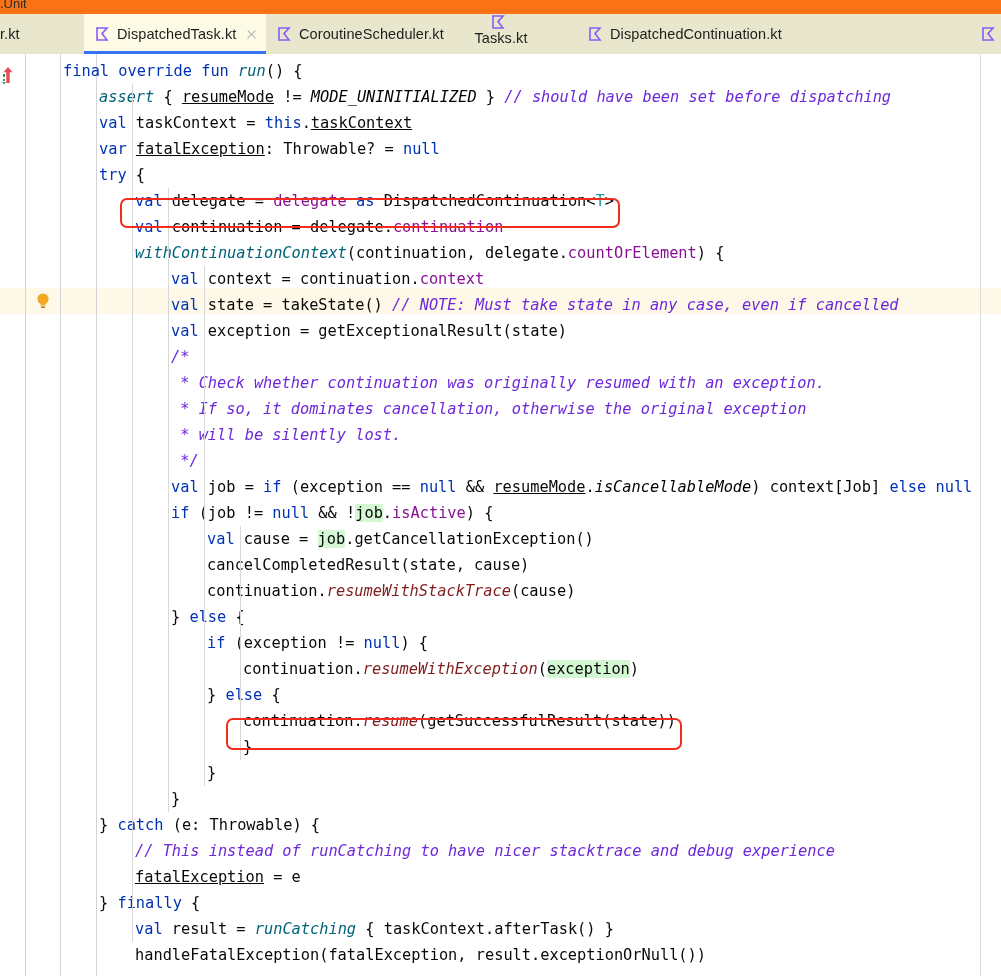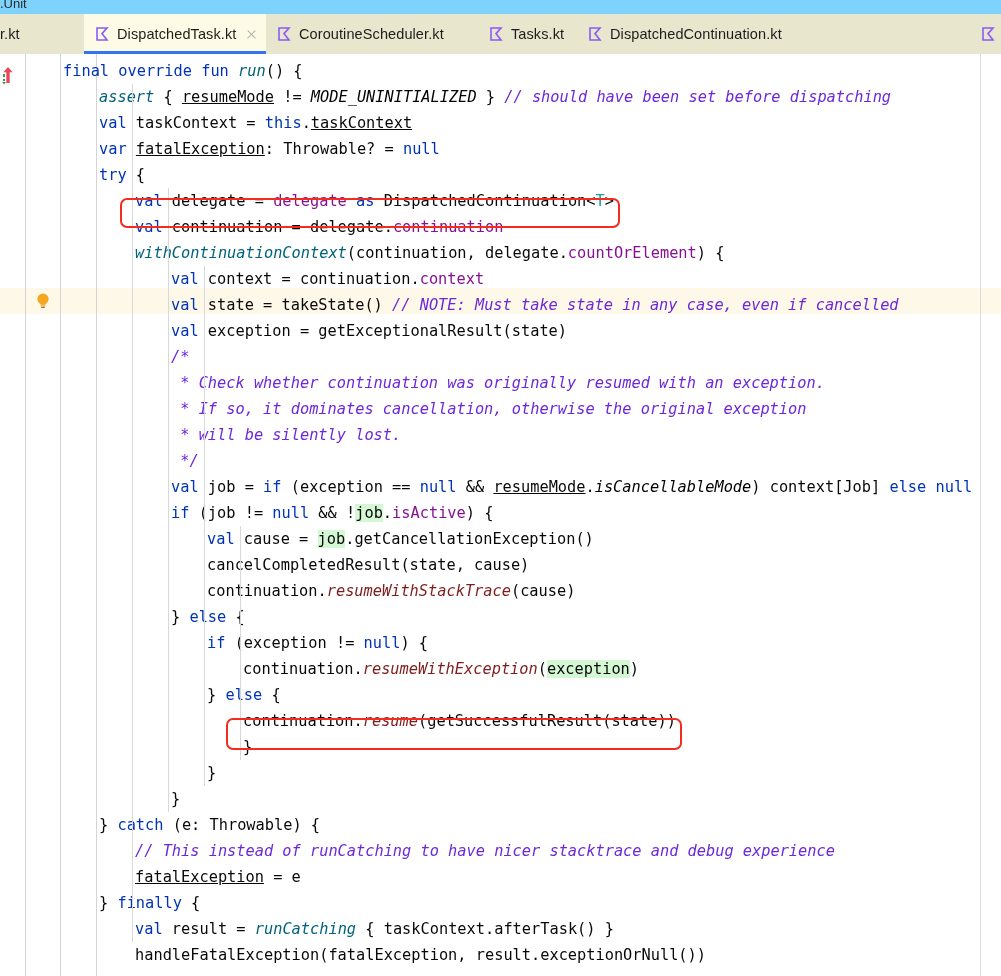--- a/index.html
+++ b/index.html
@@ -6,21 +6,21 @@
   html, body {
     width: 1001px; height: 976px;
     background: #ffffff;
     font-family: "Liberation Sans", sans-serif;
     overflow: hidden;
   }
 
   
   #breadcrumb-strip {
     position: absolute; left: 0; top: 0; width: 1001px; height: 14px;
-    background: #7dd3fc;
+    background: #f97316;
     overflow: hidden;
   }
   #breadcrumb-strip .crumb-text {
     position: absolute; left: 0px; top: -4px;
     font-family: "Liberation Sans", sans-serif;
     font-size: 13px; color: #2b2b2b; white-space: nowrap;
   }
 
   
   #tab-bar {
@@ -148,21 +148,21 @@
     </div>
     <div class="tab active" style="left: 84px; width: 182px;">
       <span class="kt-icon">
         <svg width="16" height="16" viewBox="0 0 16 16">
           <path d="M3 2 L13 2 L8 7.6 L13 14 L3 14 Z" fill="none" stroke="#8a5cf5" stroke-width="1.6" stroke-linejoin="miter"></path>
         </svg>
       </span>
       <span class="tab-label">DispatchedTask.kt</span>
       <span class="tab-close"></span>
     </div>
-    <div class="tab" style="left: 478px; width: 110px;">
+    <div class="tab" style="left: 446px; width: 110px; flex-direction: column;">
       <span class="kt-icon">
         <svg width="16" height="16" viewBox="0 0 16 16">
           <path d="M3 2 L13 2 L8 7.6 L13 14 L3 14 Z" fill="none" stroke="#8a5cf5" stroke-width="1.6" stroke-linejoin="miter"></path>
         </svg>
       </span>
       <span class="tab-label">Tasks.kt</span>
     </div>
     <div class="tab" style="left: 577px; width: 232px; text-align: center;">
       <span class="kt-icon">
         <svg width="16" height="16" viewBox="0 0 16 16">

